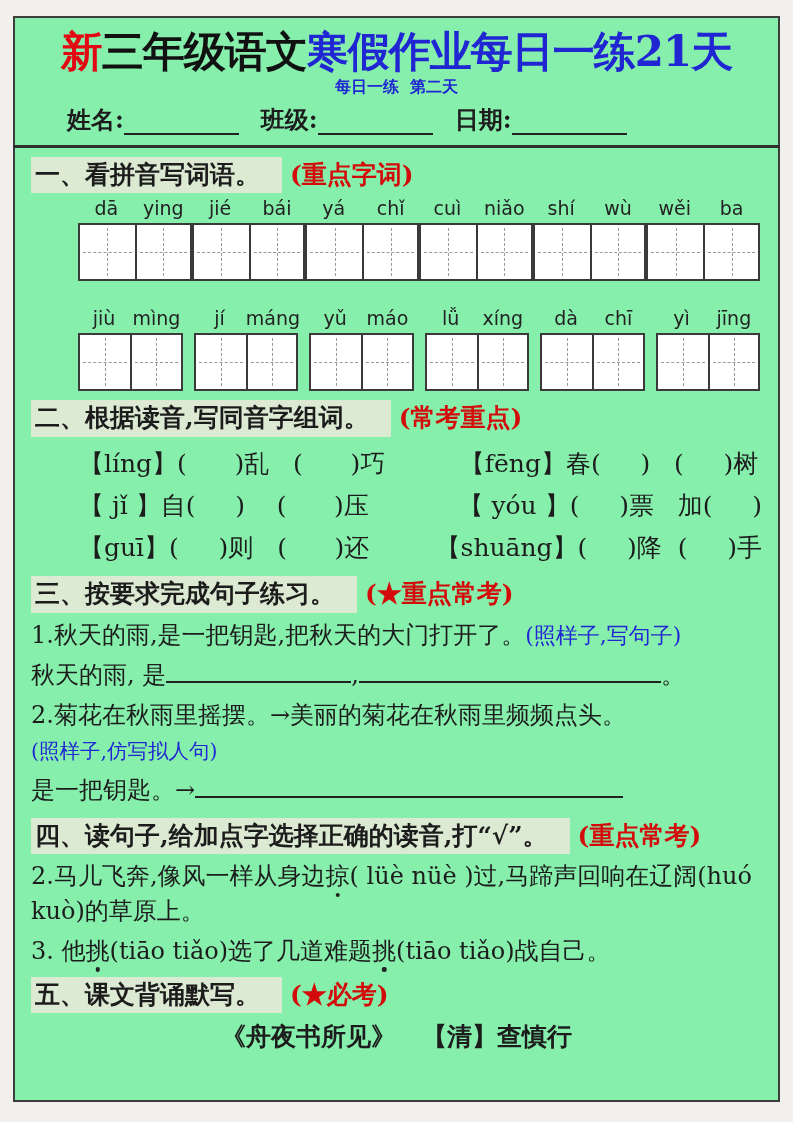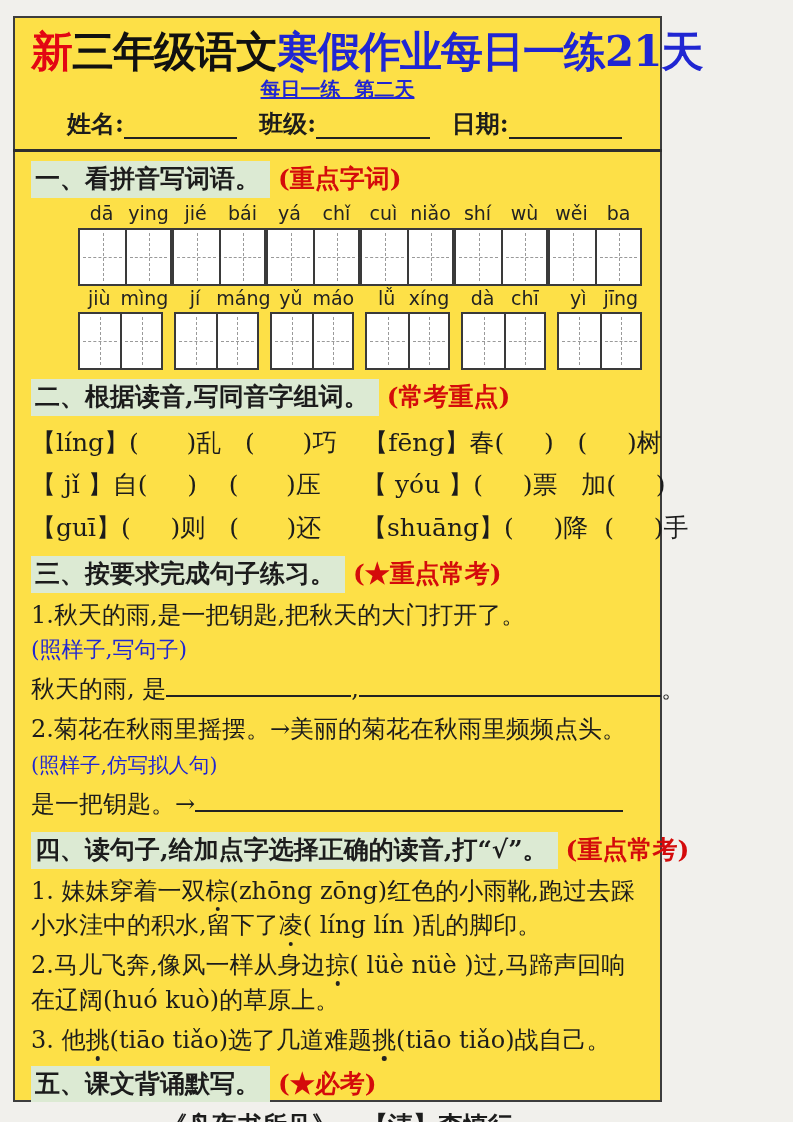--- a/index.html
+++ b/index.html
@@ -5,46 +5,45 @@
   * { margin:0; padding:0; box-sizing:border-box; }
   html,body { width:793px; height:1122px; }
   body {
     background:#f1f0ec;
     font-family:"DejaVu Serif","Liberation Serif",serif;
     color:#1c1c1c;
     position:relative;
     overflow:hidden;
   }
   .page {
-    position:absolute; left:13px; top:16px; width:649px; height:1086px;
-    background:#fde047;
+    position:absolute; left:13px; top:16px; width:767px; height:1086px;
+    background:#86efac;
     border:2px solid #3d3d3d;
     padding:10px 16px 0 16px;
   }
   
   .title {
     text-align:center;
     font-size:42px;
     font-weight:bold;
     letter-spacing:-1px;
     line-height:1.15;
     white-space:nowrap;
   }
   .title .red  { color:#e30613; }
   .title .blk  { color:#111111; }
   .title .blu  { color:#2026d2; }
   .subtitle {
     text-align:center;
-    font-size:20px;
+    font-size:16px;
     font-weight:bold;
     color:#2026d2;
     white-space:pre;
     line-height:1.1;
     margin-top:2px;
-    text-decoration:underline;
   }
   .name-row {
     display:flex;
     align-items:flex-end;
     margin:10px 0 0 36px;
     font-size:24px;
     font-weight:bold;
     line-height:1.2;
   }
   .name-row .lbl { white-space:pre; }
@@ -57,21 +56,21 @@
   .divider {
     margin:10px -18px 0 -18px;
     border-top:3px solid #2e2e2e;
   }
   
   .sec-head { margin-top:9px; font-size:25px; line-height:1.35; white-space:nowrap; }
   .sec-head .hl {
     display:inline-block;
     background:#dcead3;
     font-weight:bold;
-    padding:1px 10px 2px 4px;
+    padding:1px 22px 2px 4px;
   }
   .sec-head .tag {
     color:#d40b0b;
     font-weight:bold;
     margin-left:8px;
     white-space:pre;
   }
   
   .wg-row {
     display:flex;
@@ -96,21 +95,21 @@
     content:""; position:absolute; left:50%; top:3px; bottom:3px;
     border-left:1px dashed #9a9a9a;
   }
   .cell::after {
     content:""; position:absolute; top:50%; left:3px; right:3px;
     border-top:1px dashed #9a9a9a;
   }
   
   .s2row { display:flex; margin-top:11px; font-size:25px; line-height:1.25; }
   .s2row .col { white-space:pre; }
-  .s2row .left  { width:54%; }
+  .s2row .left  { width:54%;margin-left:48px; }
   .s2row .right { width:46%;margin-left:26px; }
   
   .line { font-size:24px; line-height:1.45; margin-top:5px; }
   .note { color:#2026d2; font-size:22px; white-space:pre; }
   .note.sm { font-size:20.5px; }
   .fill { font-size:24px; line-height:1.5; margin-top:4px; white-space:nowrap; }
   .blank { display:inline-block; border-bottom:2px solid #222; height:1em; }
   .b185 { width:185px; } .b300 { width:302px; } .b430 { width:428px; }
   .dotchar { position:relative; display:inline-block; }
   .dotchar::after {
@@ -200,21 +199,21 @@
             <span>wěi</span>
             <span>ba</span>
           </div>
         <div class="bp">
             <div class="cell"></div>
             <div class="cell"></div>
           </div>
       </div>
     </div>
 
-    <div class="wg-row" style="margin-top:1px;gap:11px;">
+    <div class="wg-row" style="margin-top:26px;gap:11px;">
       <div class="wg">
         <div class="py">
             <span>jiù</span>
             <span>mìng</span>
           </div>
         <div class="bp">
             <div class="cell"></div>
             <div class="cell"></div>
           </div>
       </div>
@@ -290,21 +289,20 @@
   <div>
     <div class="sec-head" style="margin-top:13px;"><span class="hl">三、按要求完成句子练习。</span><span class="tag">(★重点常考)</span></div>
     <div class="line"><span>1.秋天的雨,是一把钥匙,把秋天的大门打开了。</span><span class="note">(照样子,写句子)</span></div>
     <div class="fill"><span>秋天的雨, 是</span><span class="blank b185"></span><span>,</span><span class="blank b300"></span><span>。</span></div>
     <div class="line"><span>2.菊花在秋雨里摇摆。→美丽的菊花在秋雨里频频点头。</span><span class="note sm">(照样子,仿写拟人句)</span></div>
     <div class="fill"><span>是一把钥匙。→</span><span class="blank b430"></span></div>
   </div>
 
   <div>
     <div class="sec-head" style="margin-top:10px;"><span class="hl">四、读句子,给加点字选择正确的读音,打“√”。</span><span class="tag">(重点常考)</span></div>
-    <div class="line"><span>1. 妹妹穿着一双</span><span class="dotchar">棕</span><span>(zhōng  zōng)红色的小雨靴,跑过去踩小水洼中的积水,留下了</span><span class="dotchar">凌</span><span>( líng  lín )乱的脚印。</span></div>
     <div class="line"><span>2.马儿飞奔,像风一样从身边</span><span class="dotchar">掠</span><span>( lüè  nüè )过,马蹄声回响在辽阔(huó  kuò)的草原上。</span></div>
     <div class="line"><span>3. 他</span><span class="dotchar">挑</span><span>(tiāo tiǎo)选了几道难题</span><span class="dotchar">挑</span><span>(tiāo  tiǎo)战自己。</span></div>
   </div>
 
   <div>
     <div class="sec-head" style="margin-top:8px;"><span class="hl">五、课文背诵默写。</span><span class="tag">(★必考)</span></div>
     <div class="poem">
       <div class="poem-title">《舟夜书所见》   【清】查慎行</div>
 
     </div>

